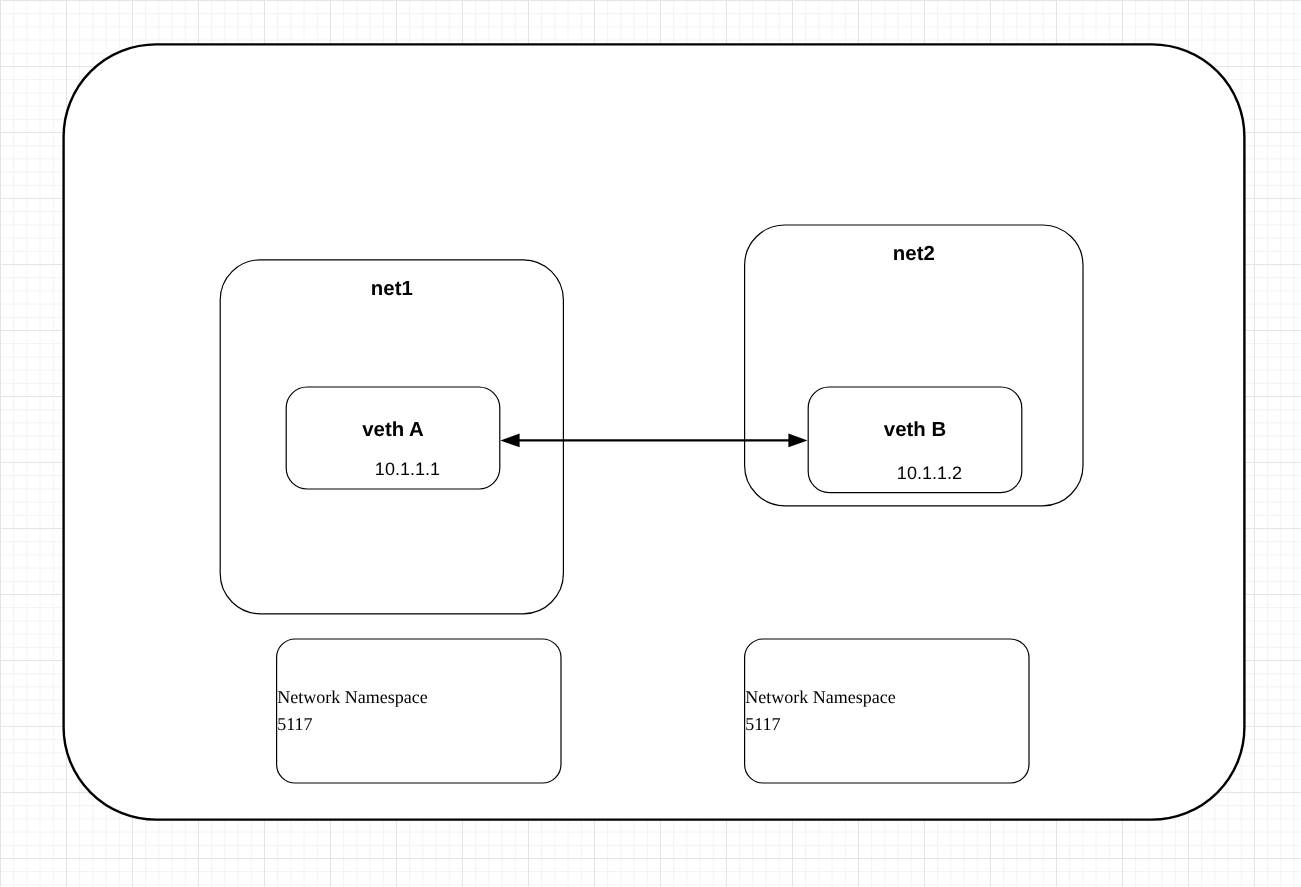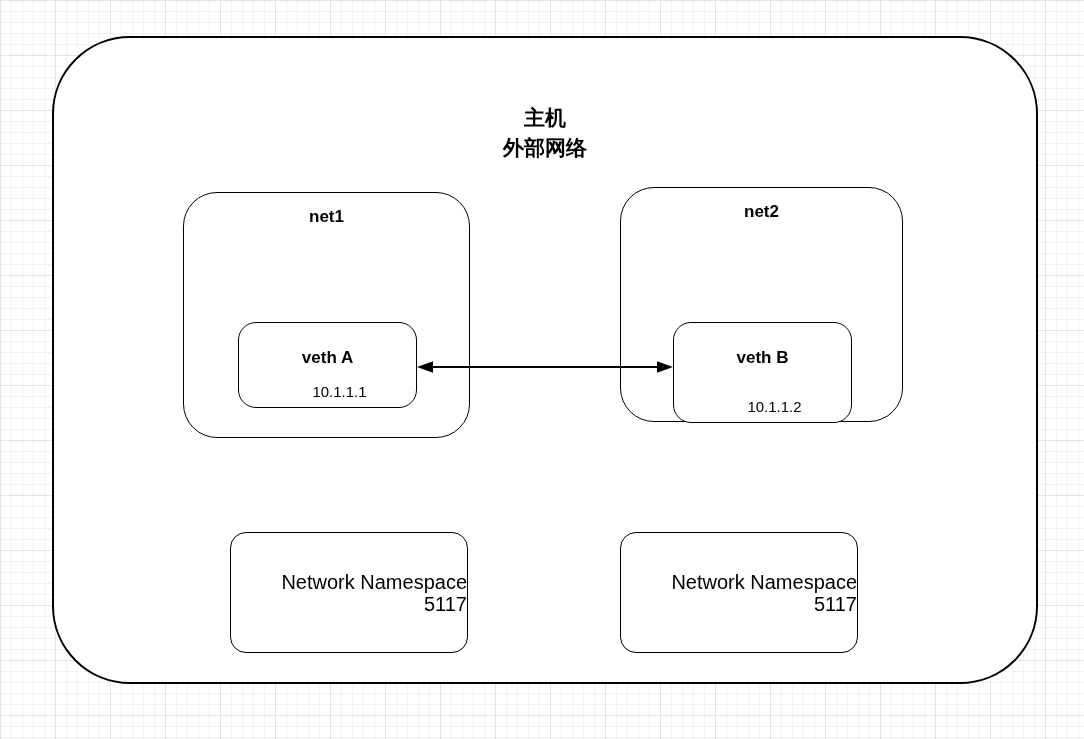--- a/index.html
+++ b/index.html
@@ -37,77 +37,74 @@
     left: 52px; top: 103px;
     width: 986px;
     text-align: center;
     font-size: 21px;
     font-weight: bold;
     line-height: 30px;
   }
   .ns-box {
     border-radius: 34px;
   }
-  .net1 { left: 183px; top: 192px; width: 287px; height: 246px; }
+  .net1 { left: 183px; top: 216px; width: 287px; height: 296px; }
   .net2 { left: 620px; top: 187px; width: 283px; height: 235px; }
   .ns-label {
     position: absolute;
     top: 14px; left: 0;
     width: 100%;
     text-align: center;
     font-size: 17px;
     font-weight: bold;
   }
   .veth-box {
     border-radius: 18px;
     text-align: center;
   }
   .vethA { left: 238px; top: 322px; width: 179px; height: 86px; }
-  .vethB { left: 673px; top: 322px; width: 179px; height: 101px; }
+  .vethB { left: 673px; top: 322px; width: 179px; height: 89px; }
   .veth-name {
     position: absolute;
     top: 25px; left: 0;
     width: 100%;
     font-size: 17px;
     font-weight: bold;
   }
   .veth-ip {
     position: absolute;
     bottom: 7px; left: 12px;
     width: 100%;
     font-size: 15px;
   }
   .nns-box {
     border-radius: 16px;
     display: flex;
     flex-direction: column;
-    align-items: flex-end;
+    align-items: flex-start;
     justify-content: center;
-    font-size: 20px;
+    font-size: 15px;
     line-height: 22px;
     text-align: center;
+    font-family: Liberation Serif, serif;
   }
   .nns-left  { left: 230px; top: 532px; width: 238px; height: 121px; }
   .nns-right { left: 620px; top: 532px; width: 238px; height: 121px; }
   .arrow-svg {
     position: absolute;
     left: 416px; top: 356px;
     width: 258px; height: 22px;
   }
 </style>
 </head>
 <body>
 
 <div class="canvas">
 
   <div class="shape host-box"></div>
-  <div class="host-title">
-    <div>主机</div>
-    <div>外部网络</div>
-  </div>
 
   <div class="shape ns-box net1">
     <div class="ns-label">net1</div>
   </div>
   <div class="shape veth-box vethA">
     <div class="veth-name">veth A</div>
     <div class="veth-ip">10.1.1.1</div>
   </div>
 
   <div class="shape ns-box net2">

